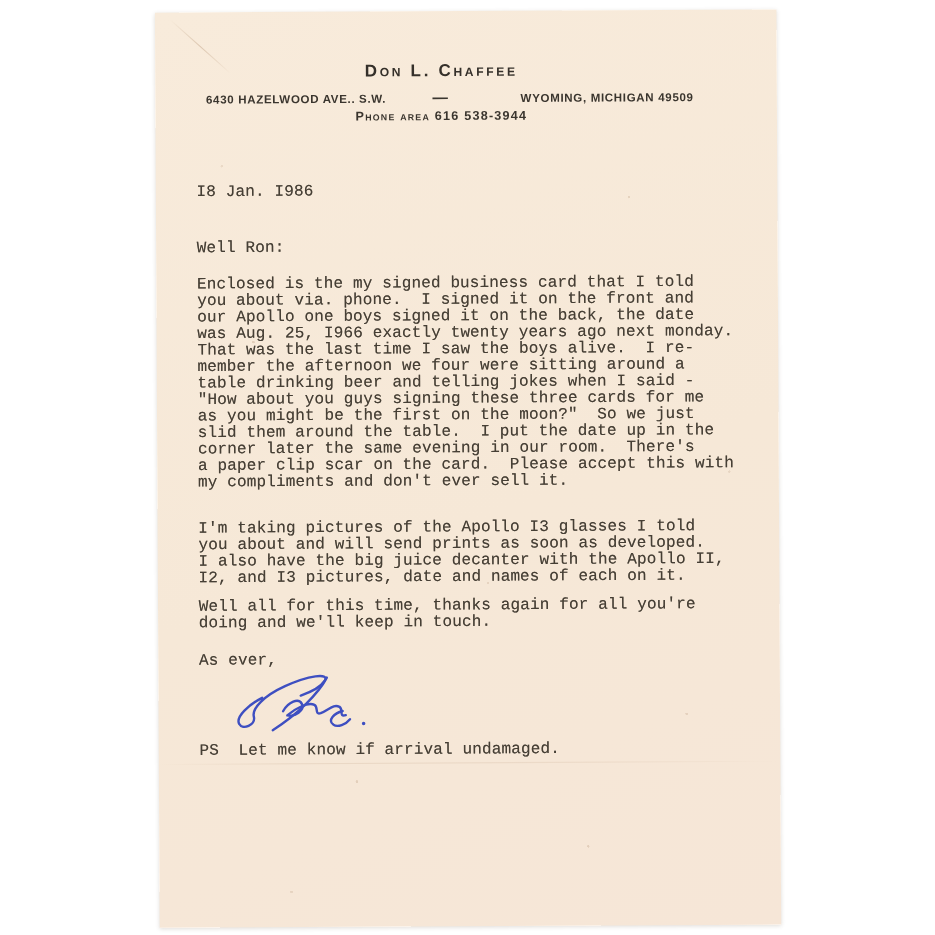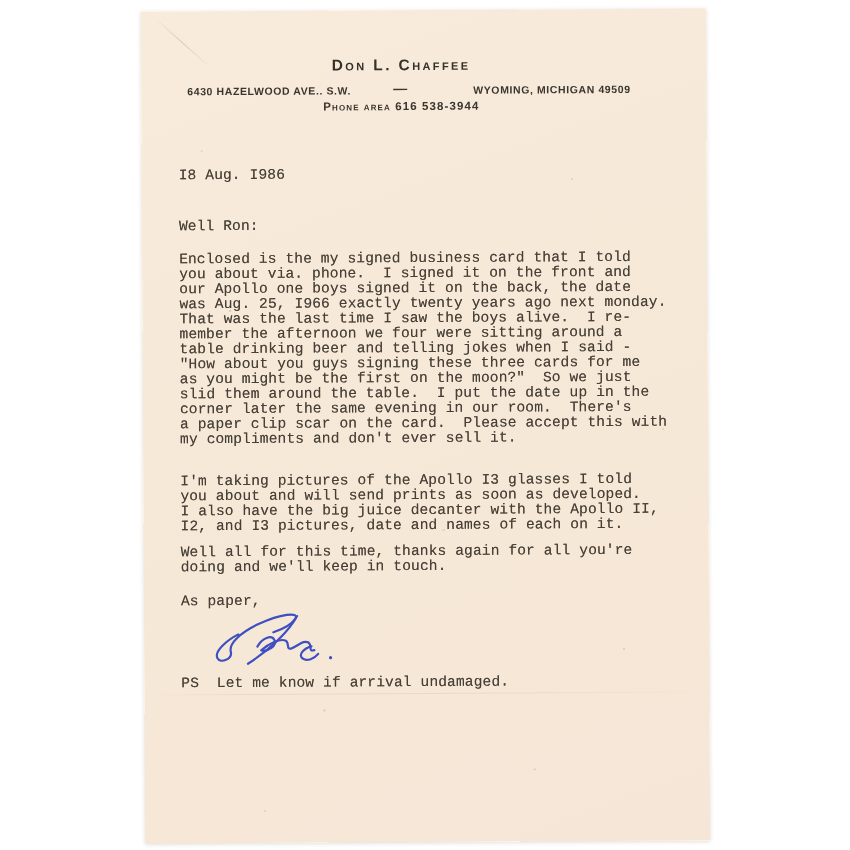--- a/index.html
+++ b/index.html
@@ -101,42 +101,42 @@
 
   <div class="crease-topleft"></div>
   <div class="crease-bottom"></div>
 
   <div class="lh-name">Don L. Chaffee</div>
   <span class="lh-addr-left">6430 HAZELWOOD AVE.. S.W.</span>
   <span class="lh-dash">—</span>
   <span class="lh-addr-right">WYOMING, MICHIGAN 49509</span>
   <div class="lh-phone">Phone area 616 538-3944</div>
 
-  <div class="typed date-line">I8 Aug. I986</div>
+  <div class="typed date-line">I8 Jan. I986</div>
   <div class="typed salutation">Well Ron:</div>
   <div class="typed para-1">Enclosed is the my signed business card that I told
 you about via. phone.  I signed it on the front and
 our Apollo one boys signed it on the back, the date
 was Aug. 25, I966 exactly twenty years ago next monday.
 That was the last time I saw the boys alive.  I re-
 member the afternoon we four were sitting around a
 table drinking beer and telling jokes when I said -
 "How about you guys signing these three cards for me
 as you might be the first on the moon?"  So we just
 slid them around the table.  I put the date up in the
 corner later the same evening in our room.  There's
 a paper clip scar on the card.  Please accept this with
 my compliments and don't ever sell it.</div>
   <div class="typed para-2">I'm taking pictures of the Apollo I3 glasses I told
 you about and will send prints as soon as developed.
 I also have the big juice decanter with the Apollo II,
 I2, and I3 pictures, date and names of each on it.</div>
   <div class="typed para-3">Well all for this time, thanks again for all you're
 doing and we'll keep in touch.</div>
-  <div class="typed closing">As paper,</div>
+  <div class="typed closing">As ever,</div>
 
   <svg class="signature" viewBox="0 0 160 80" role="img" aria-label="Don C.">
     <path d="M36 32 C24 38 10 50 14 57 C17 63 30 58 28 50 C26 42 38 30 58 21 C80 11 101 8 96 16 C92 22 82 27 73 30"></path>
     <path d="M56 45 C61 36 71 32 74 38 C77 44 67 51 60 49 C68 42 80 36 86 39 C90 41 86 49 92 47 C100 44 104 38 110 41 C114 44 109 51 116 49"></path>
     <path d="M98 13 C90 28 70 48 46 63"></path>
     <path d="M113 45 C105 47 98 54 104 58 C108 61 116 58 120 53"></path>
     <circle class="dot" cx="133" cy="57" r="1.7"></circle>
   </svg>
 
   <div class="typed postscript">PS  Let me know if arrival undamaged.</div>

